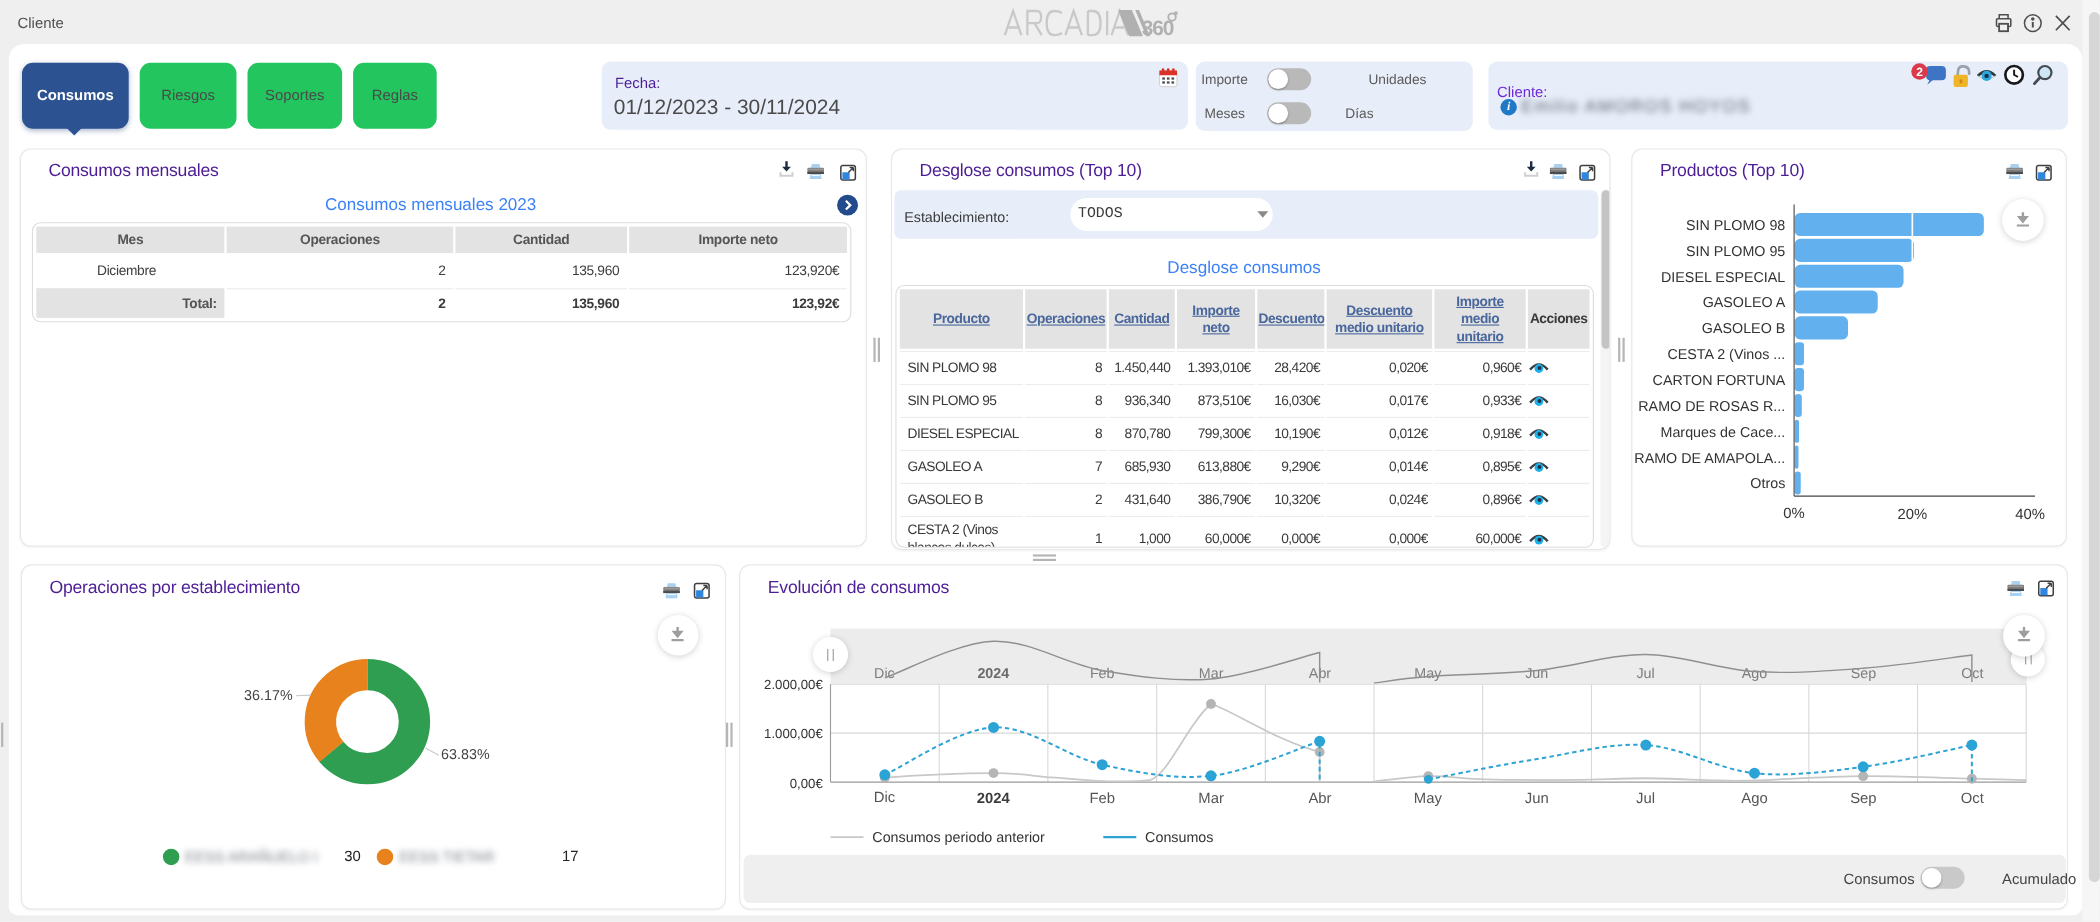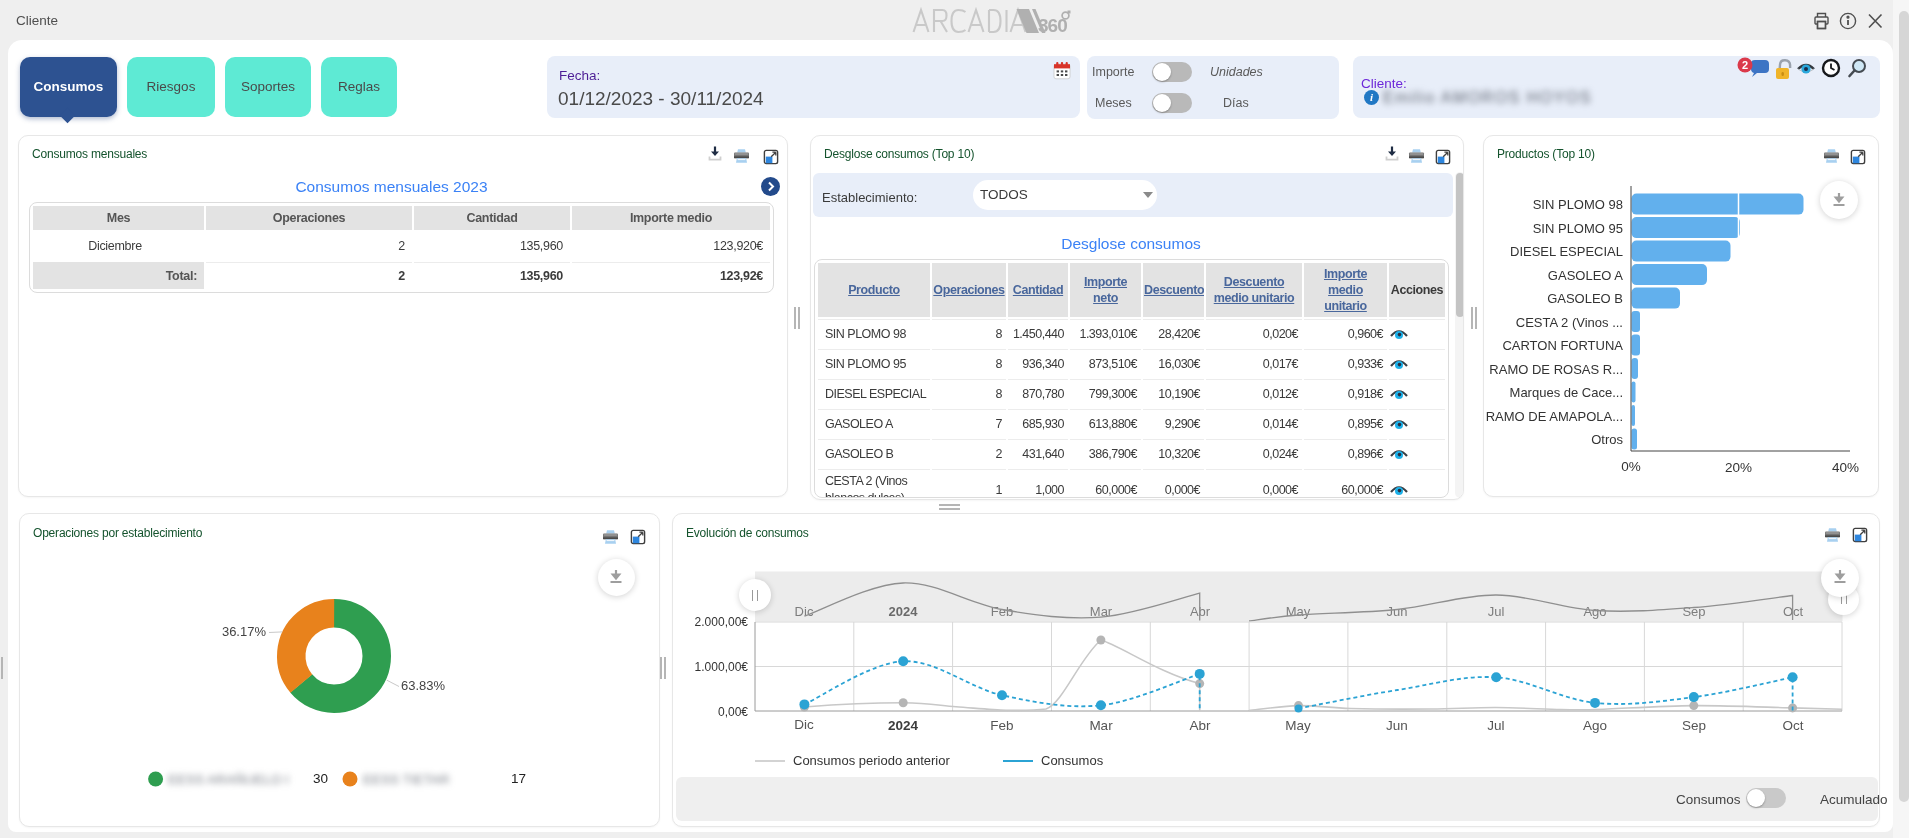--- a/index.html
+++ b/index.html
@@ -2,22 +2,22 @@
 <html><head>
 <meta charset="utf-8">
 <style>
 * { margin:0; padding:0; box-sizing:border-box; }
 html,body { width:1909px; height:838px; overflow:hidden; }
 body { font-family:"Liberation Sans", sans-serif; background:#efefef; }
 #page { position:relative; width:1909px; height:838px; }
 .abs { position:absolute; }
 #content { position:absolute; left:8px; top:40px; width:1885px; height:792px; background:#fff; border-radius:14px 14px 8px 8px; }
 .panel { position:absolute; background:#fff; border:1px solid #e7e7e7; border-radius:10px; box-shadow:0 1px 2px rgba(0,0,0,0.04); }
-.ptitle { position:absolute; left:13px; top:11px; font-size:12px; letter-spacing:-0.2px; color:#14532d; }
-.tab { position:absolute; top:57px; height:60px; border-radius:10px; background:#5eead4; color:#4a4a4a; font-size:13.5px; text-align:center; line-height:60px; }
+.ptitle { position:absolute; left:25px; top:11px; font-size:16px; letter-spacing:-0.2px; color:#4c1d95; }
+.tab { position:absolute; top:57px; height:60px; border-radius:10px; background:#22c55e; color:#4a4a4a; font-size:13.5px; text-align:center; line-height:60px; }
 .tab.active { background:#2d5291; color:#fff; font-weight:bold; box-shadow:0 2px 5px rgba(30,60,120,.35); }
 .box { position:absolute; top:56px; height:62px; background:#e8eef9; border-radius:8px; }
 .boxlabel { position:absolute; font-size:13.5px; color:#4c1d95; }
 .toggle { position:absolute; width:40px; height:20px; background:#b9b9b9; border-radius:10px; }
 .toggle::after { content:""; position:absolute; left:1px; top:1px; width:18px; height:18px; background:#fff; border-radius:50%; box-shadow:0 1px 2px rgba(0,0,0,.3); }
 .tlabel { position:absolute; font-size:12.5px; color:#5a5a5a; }
 .bluehead { position:absolute; font-size:15.5px; color:#3b82f6; text-align:center; }
 table.t { border-collapse:separate; border-spacing:2px; }
 .hcell { background:#e3e3e3; font-size:12.5px; letter-spacing:-0.3px; color:#555; font-weight:bold; text-align:center; }
 .handle-v { position:absolute; width:6px; height:22px; border-left:2px solid #b5b5b5; border-right:2px solid #b5b5b5; }
@@ -97,21 +97,21 @@
 <rect x="3.6" y="13" width="2.4" height="2"></rect>
           <rect x="7.8" y="13" width="2.4" height="2"></rect>
           <rect x="12" y="13" width="2.4" height="2"></rect>
 </g>
 </svg>
 </div>
 
 <div class="box" style="left:1087px;width:252px;height:63px;"></div>
 <div class="tlabel" style="left:1092px;top:65px;">Importe</div>
 <div class="toggle" style="left:1152px;top:62px;"></div>
-<div class="tlabel" style="left:1210px;top:65px;font-style:italic;">Unidades</div>
+<div class="tlabel" style="left:1244px;top:65px;">Unidades</div>
 <div class="tlabel" style="left:1095px;top:96px;">Meses</div>
 <div class="toggle" style="left:1152px;top:93px;"></div>
 <div class="tlabel" style="left:1223px;top:96px;">Días</div>
 
 <div class="box" style="left:1353px;width:527px;"></div>
 <div class="boxlabel" style="left:1361px;top:76px;color:#6d28d9;">Cliente:</div>
 <div class="abs" style="left:1364px;top:90px;width:15px;height:15px;border-radius:50%;background:#2178c4;color:#fff;font-size:11px;font-weight:bold;text-align:center;line-height:15px;font-family:'Liberation Serif',serif;font-style:italic;">i</div>
 <div class="abs blur" style="left:1383px;top:89px;font-size:16px;letter-spacing:1.5px;color:#606672;">Emilio AMOROS HOYOS</div>
 
 <div class="abs" style="left:1737px;top:57px;">
@@ -177,21 +177,21 @@
           <path d="M8 5.5 L12 9.5 L8 13.5" fill="none" stroke="#fff" stroke-width="2"></path>
         </svg>
       </div>
 <div class="abs" style="left:10px;top:66px;width:745px;border:1px solid #dcdcdc;border-radius:8px;padding:1px;">
 <table class="t" style="width:100%;">
 <tbody>
             <tr>
 <td class="hcell" style="width:171px;height:24px;">Mes</td>
 <td class="hcell" style="width:206px;">Operaciones</td>
 <td class="hcell" style="width:156px;">Cantidad</td>
-<td class="hcell">Importe medio</td>
+<td class="hcell">Importe neto</td>
 </tr>
 <tr style="font-size:12.5px;letter-spacing:-0.3px;color:#3c3c3c;">
 <td style="text-align:center;height:28px;padding-right:7px;">Diciembre</td>
 <td style="text-align:right;padding-right:7px;">2</td>
 <td style="text-align:right;padding-right:7px;">135,960</td>
 <td style="text-align:right;padding-right:7px;">123,920€</td>
 </tr>
 <tr style="font-size:12.5px;letter-spacing:-0.3px;color:#3c3c3c;font-weight:bold;">
 <td class="hcell" style="text-align:right;height:27px;padding-right:7px;">Total:</td>
 <td style="text-align:right;padding-right:7px;border-top:1px solid #ececec;">2</td>
@@ -224,21 +224,21 @@
 <div class="abs" style="left:624px;top:13px;">
         <svg width="16" height="16" viewBox="0 0 16 16">
           <rect x="1.4" y="1.4" width="13.2" height="13.2" rx="1.8" fill="none" stroke="#3f3f3f" stroke-width="1.4"></rect>
           <rect x="2.8" y="7.6" width="6.6" height="6.6" fill="#2e86de"></rect>
           <path d="M8.2 7.8 L12.8 3.2 M12.8 3.2 L9.4 3.2 M12.8 3.2 L12.8 6.6" stroke="#3f3f3f" stroke-width="1.3" fill="none"></path>
         </svg>
       </div>
 <div class="abs" style="left:2px;top:37px;width:640px;height:44px;background:#e8eef9;border-radius:6px;"></div>
 <div class="abs" style="left:11px;top:54px;font-size:13px;color:#3a3a3a;">Establecimiento:</div>
 <div class="abs" style="left:162px;top:44px;width:184px;height:30px;background:#fff;border-radius:15px;"></div>
-<div class="abs" style="left:169px;top:51px;font-size:13.5px;color:#3a3a3a;">TODOS</div>
+<div class="abs" style="left:169px;top:51px;font-size:13.5px;color:#3a3a3a;font-family:Liberation Mono, monospace;">TODOS</div>
 <div class="abs" style="left:332px;top:56px;width:0;height:0;border-left:5px solid transparent;border-right:5px solid transparent;border-top:6px solid #8a8a8a;"></div>
 <div class="bluehead" style="left:0;width:640px;top:99px;">Desglose consumos</div>
 <div class="abs" style="left:3px;top:123px;width:635px;border:1px solid #dcdcdc;border-radius:8px;padding:1px;height:239px;overflow:hidden;">
 <table class="t" style="width:100%;font-size:12.5px;letter-spacing:-0.5px;color:#3a3a3a;" id="tblB">
 <tbody>
             <tr>
 <td class="hB" style="width:112px;">Producto</td>
 <td class="hB" style="width:74px;white-space:nowrap;">Operaciones</td>
 <td class="hB" style="width:60px;white-space:nowrap;">Cantidad</td>
 <td class="hB" style="width:71px;">Importe<br>neto</td>

